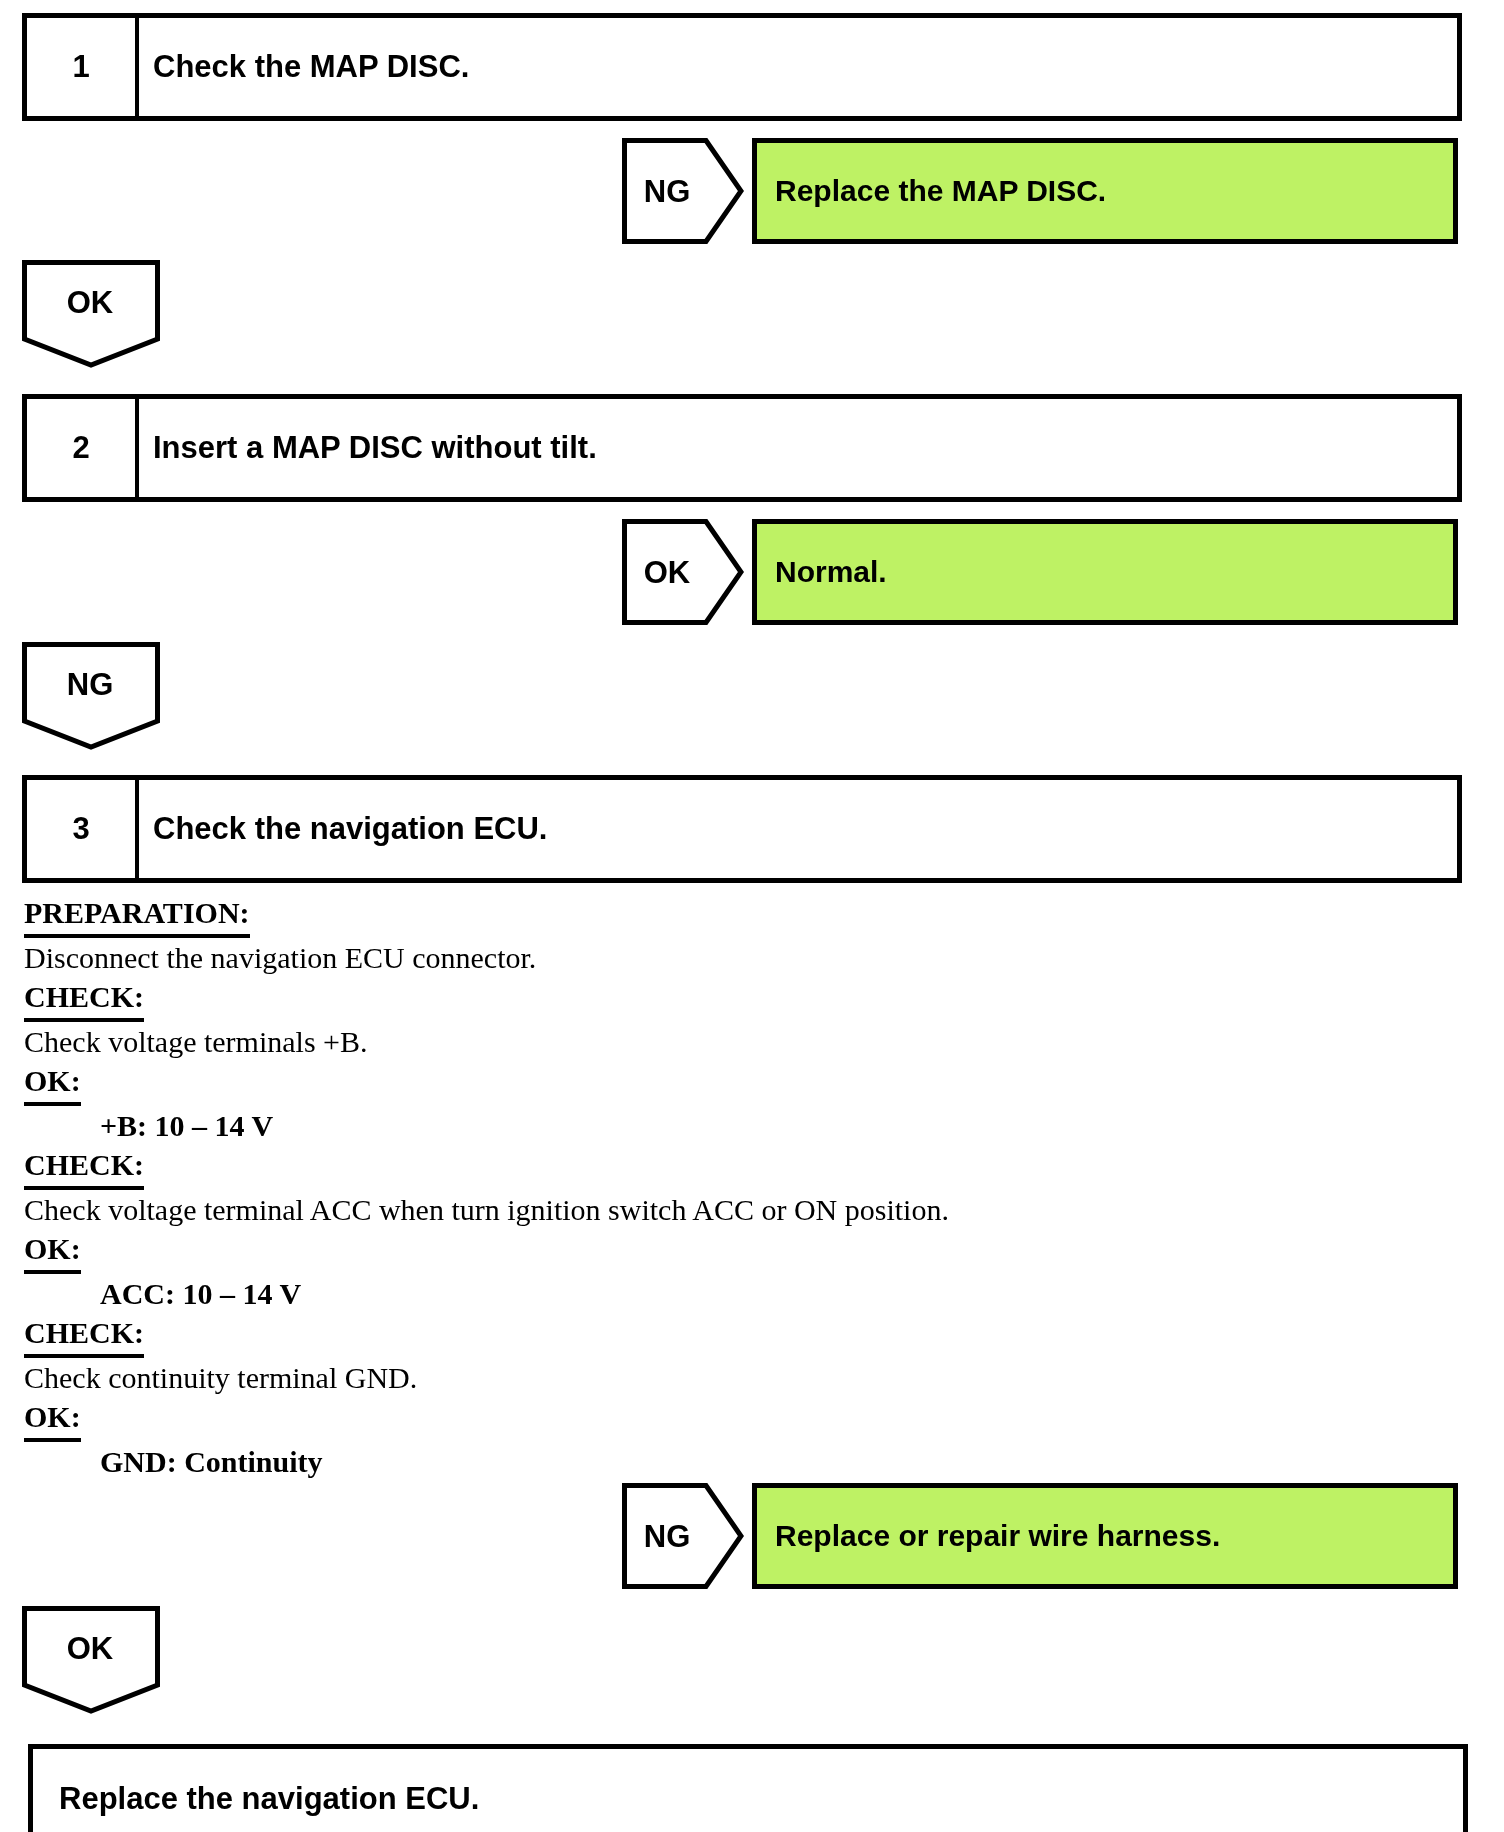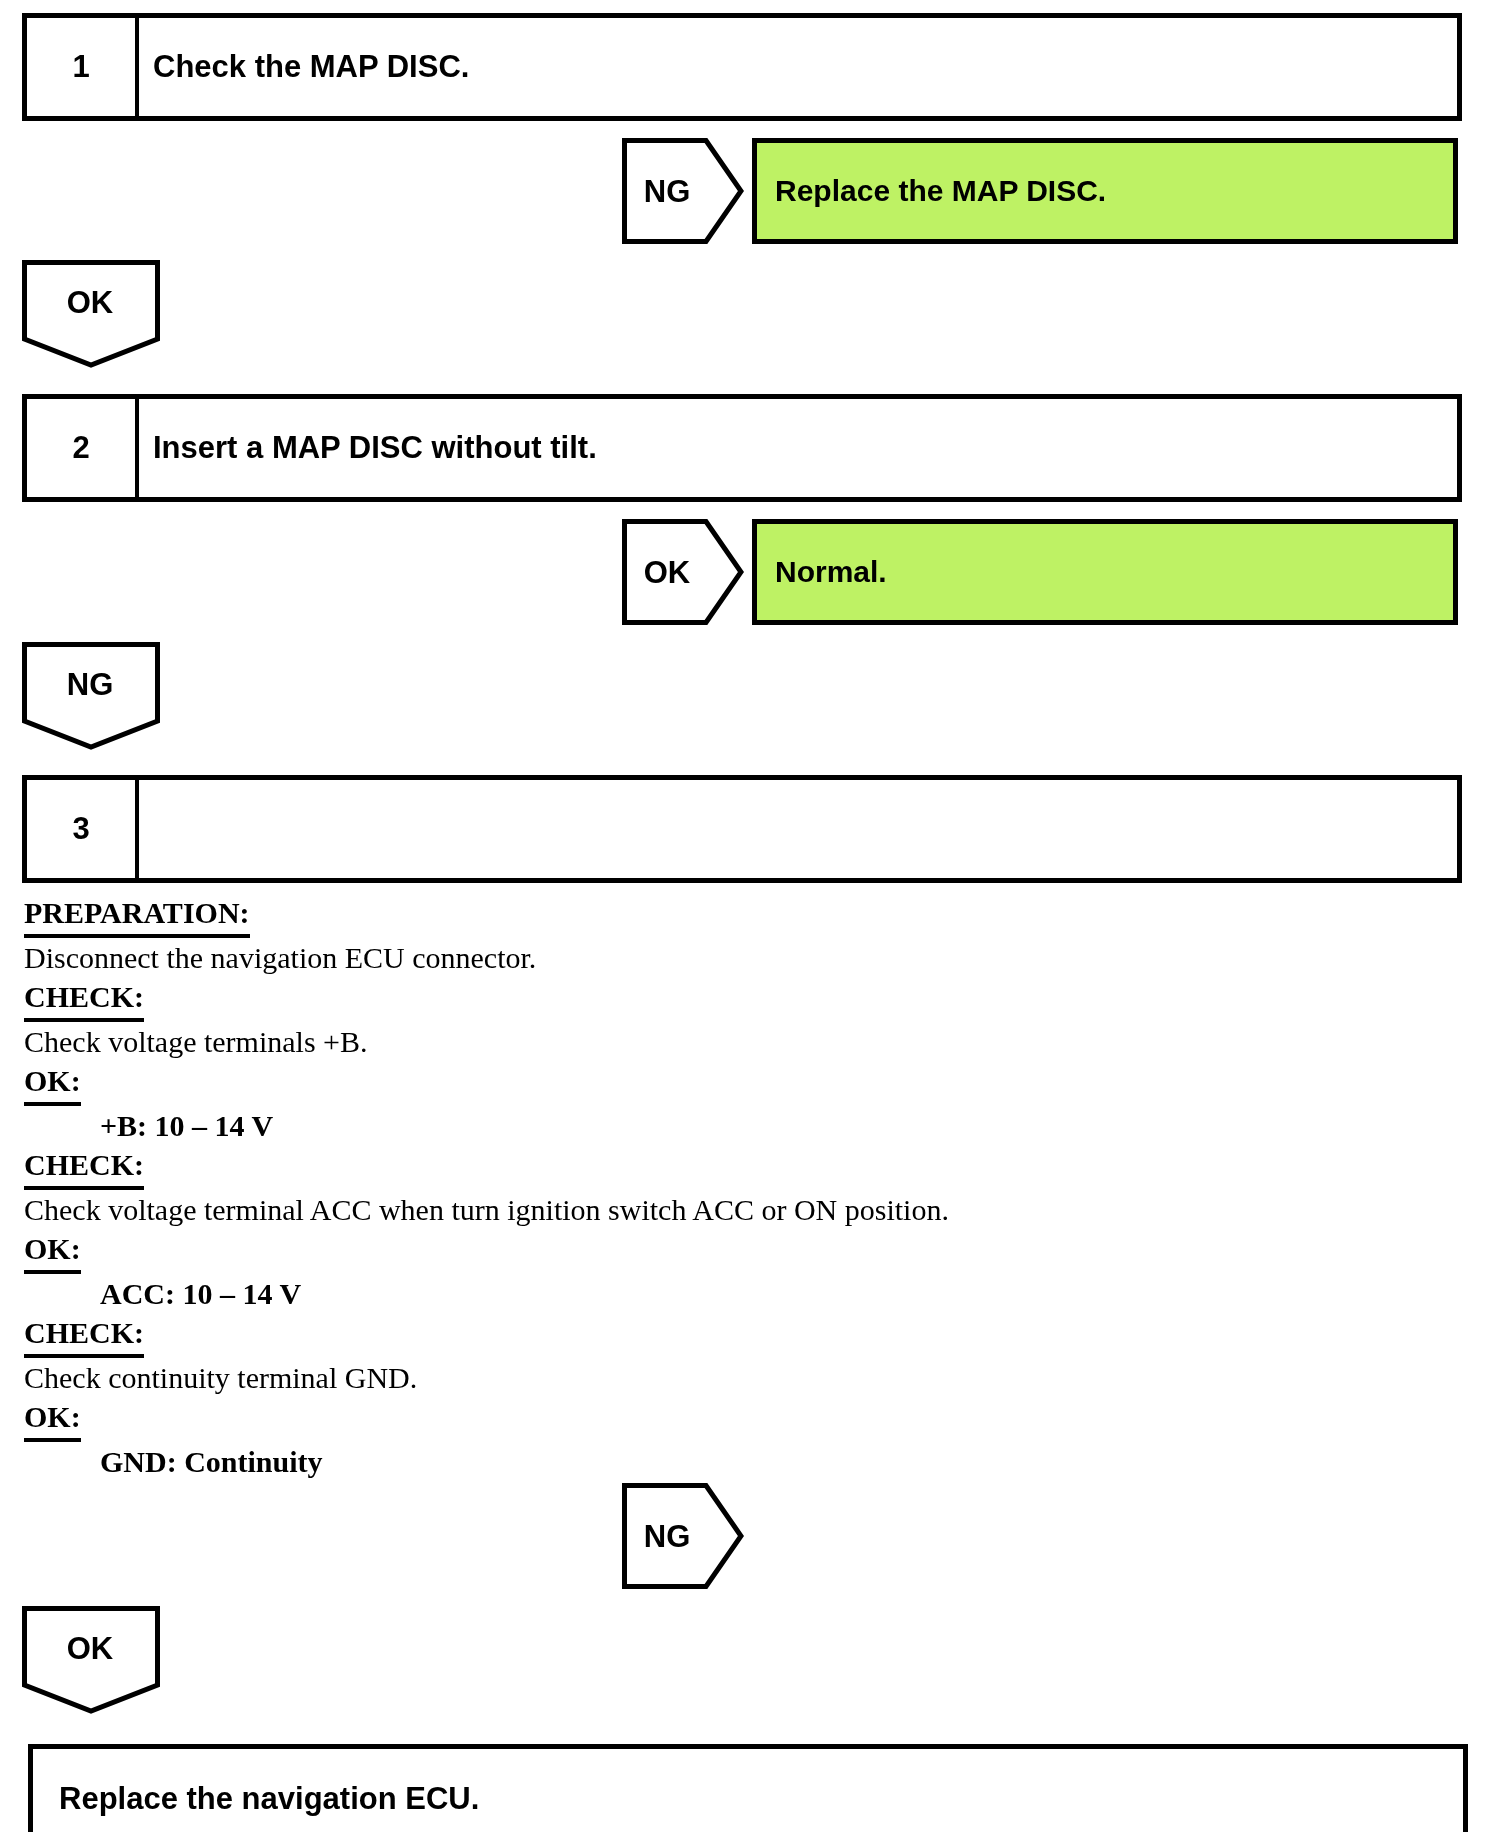--- a/index.html
+++ b/index.html
@@ -166,20 +166,21 @@
 
 <div class="connector mt-conn2">
   <svg width="138" height="108" viewBox="0 0 138 108">
     <path d="M2.5,2.5 H135.5 V79 L69,105 L2.5,79 Z" fill="#ffffff" stroke="#000000" stroke-width="5"></path>
     <text x="68" y="53" text-anchor="middle">NG</text>
   </svg>
 </div>
 
 <div class="step-box mt-step3">
   <div class="step-num">3</div>
+  <div class="step-title">Check the navigation ECU.</div>
 </div>
 
 <div class="procedure">
   <div class="proc-line proc-header"><span>PREPARATION:</span></div>
   <div class="proc-line proc-body">Disconnect the navigation ECU connector.</div>
   <div class="proc-line proc-header"><span>CHECK:</span></div>
   <div class="proc-line proc-body">Check voltage terminals +B.</div>
   <div class="proc-line proc-header"><span>OK:</span></div>
   <div class="proc-line proc-value">+B: 10 – 14 V</div>
   <div class="proc-line proc-header"><span>CHECK:</span></div>
@@ -190,20 +191,21 @@
   <div class="proc-line proc-body">Check continuity terminal GND.</div>
   <div class="proc-line proc-header"><span>OK:</span></div>
   <div class="proc-line proc-value">GND: Continuity</div>
 </div>
 
 <div class="callout-row mt-callout3">
   <svg width="122" height="106" viewBox="0 0 122 106">
     <path d="M2.5,2.5 H84 L119,53 L84,103.5 H2.5 Z" fill="#ffffff" stroke="#000000" stroke-width="5"></path>
     <text x="45" y="64" text-anchor="middle">NG</text>
   </svg>
+  <div class="callout-box">Replace or repair wire harness.</div>
 </div>
 
 <div class="connector mt-conn3">
   <svg width="138" height="108" viewBox="0 0 138 108">
     <path d="M2.5,2.5 H135.5 V79 L69,105 L2.5,79 Z" fill="#ffffff" stroke="#000000" stroke-width="5"></path>
     <text x="68" y="53" text-anchor="middle">OK</text>
   </svg>
 </div>
 
 <div class="final-box">Replace the navigation ECU.</div>

